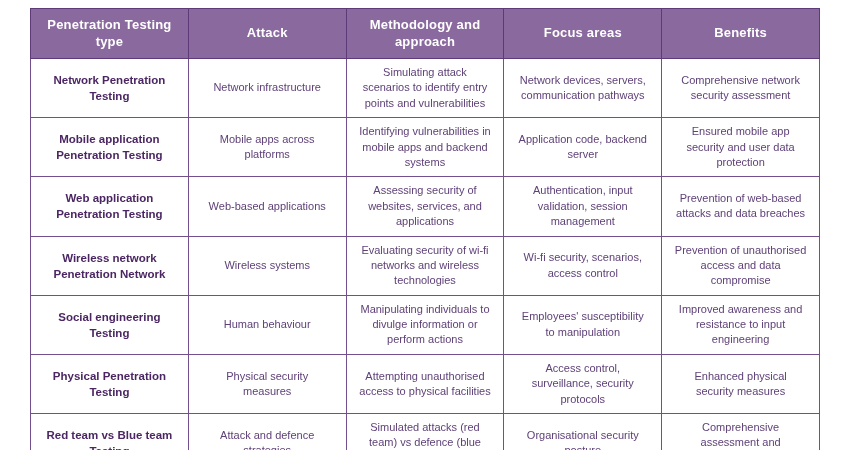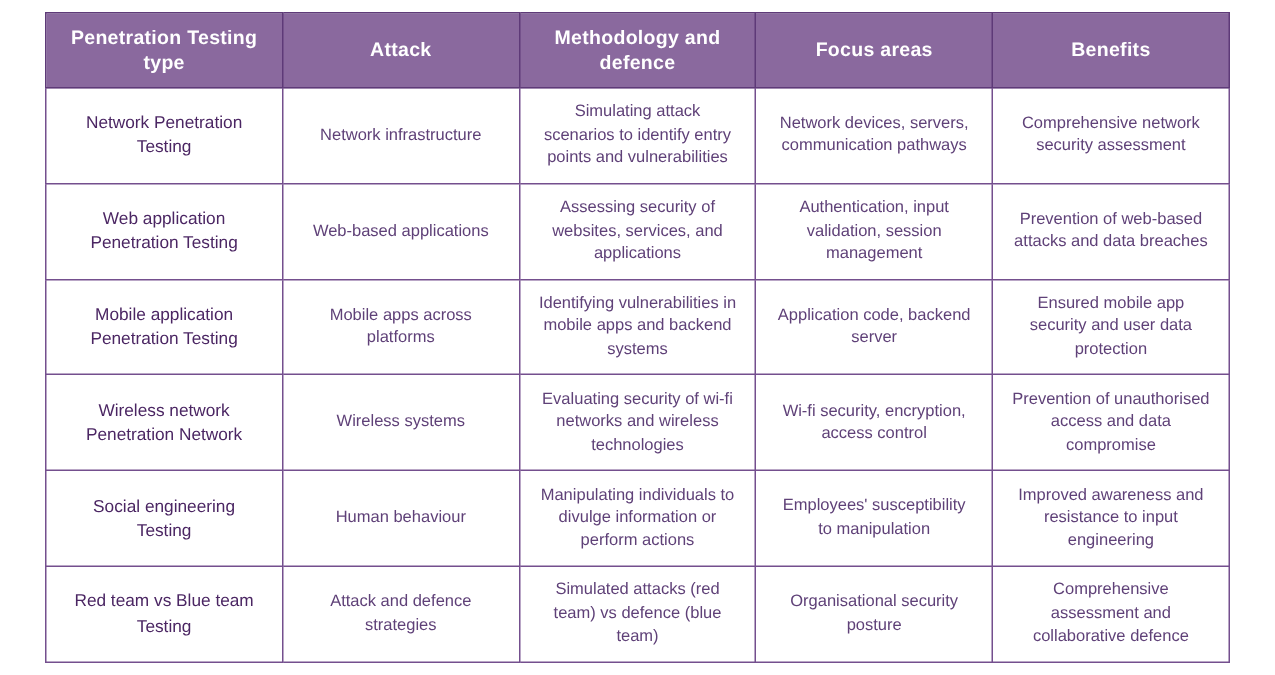--- a/index.html
+++ b/index.html
@@ -37,74 +37,81 @@
     color: #5f4178;
     font-size: 11px;
     line-height: 1.4;
     padding: 6px 12px;
     text-align: center;
     vertical-align: middle;
     height: 54px;
     background: #ffffff;
   }
   table.pentest td.row-header {
-    font-weight: normal;
+    font-weight: bold;
     color: #4b2663;
     font-size: 11.5px;
   }
 </style>
 </head>
 <body>
 
 <div class="table-wrap">
   <table class="pentest">
     <thead>
       <tr>
         <th>Penetration Testing type</th>
         <th>Attack</th>
-        <th>Methodology and defence</th>
+        <th>Methodology and approach</th>
         <th>Focus areas</th>
         <th>Benefits</th>
       </tr>
     </thead>
     <tbody id="table-body">
         <tr>
           <td class="row-header">Network Penetration Testing</td>
           <td>Network infrastructure</td>
           <td>Simulating attack scenarios to identify entry points and vulnerabilities</td>
           <td>Network devices, servers, communication pathways</td>
           <td>Comprehensive network security assessment</td>
         </tr>
         <tr>
+          <td class="row-header">Mobile application Penetration Testing</td>
+          <td>Mobile apps across platforms</td>
+          <td>Identifying vulnerabilities in mobile apps and backend systems</td>
+          <td>Application code, backend server</td>
+          <td>Ensured mobile app security and user data protection</td>
+        </tr>
+        <tr>
           <td class="row-header">Web application Penetration Testing</td>
           <td>Web-based applications</td>
           <td>Assessing security of websites, services, and applications</td>
           <td>Authentication, input validation, session management</td>
           <td>Prevention of web-based attacks and data breaches</td>
         </tr>
         <tr>
-          <td class="row-header">Mobile application Penetration Testing</td>
-          <td>Mobile apps across platforms</td>
-          <td>Identifying vulnerabilities in mobile apps and backend systems</td>
-          <td>Application code, backend server</td>
-          <td>Ensured mobile app security and user data protection</td>
-        </tr>
-        <tr>
           <td class="row-header">Wireless network Penetration Network</td>
           <td>Wireless systems</td>
           <td>Evaluating security of wi-fi networks and wireless technologies</td>
-          <td>Wi-fi security, encryption, access control</td>
+          <td>Wi-fi security, scenarios, access control</td>
           <td>Prevention of unauthorised access and data compromise</td>
         </tr>
         <tr>
           <td class="row-header">Social engineering Testing</td>
           <td>Human behaviour</td>
           <td>Manipulating individuals to divulge information or perform actions</td>
           <td>Employees' susceptibility to manipulation</td>
           <td>Improved awareness and resistance to input engineering</td>
+        </tr>
+        <tr>
+          <td class="row-header">Physical Penetration Testing</td>
+          <td>Physical security measures</td>
+          <td>Attempting unauthorised access to physical facilities</td>
+          <td>Access control, surveillance, security protocols</td>
+          <td>Enhanced physical security measures</td>
         </tr>
         <tr>
           <td class="row-header">Red team vs Blue team Testing</td>
           <td>Attack and defence strategies</td>
           <td>Simulated attacks (red team) vs defence (blue team)</td>
           <td>Organisational security posture</td>
           <td>Comprehensive assessment and collaborative defence</td>
         </tr>
       </tbody>
   </table>

